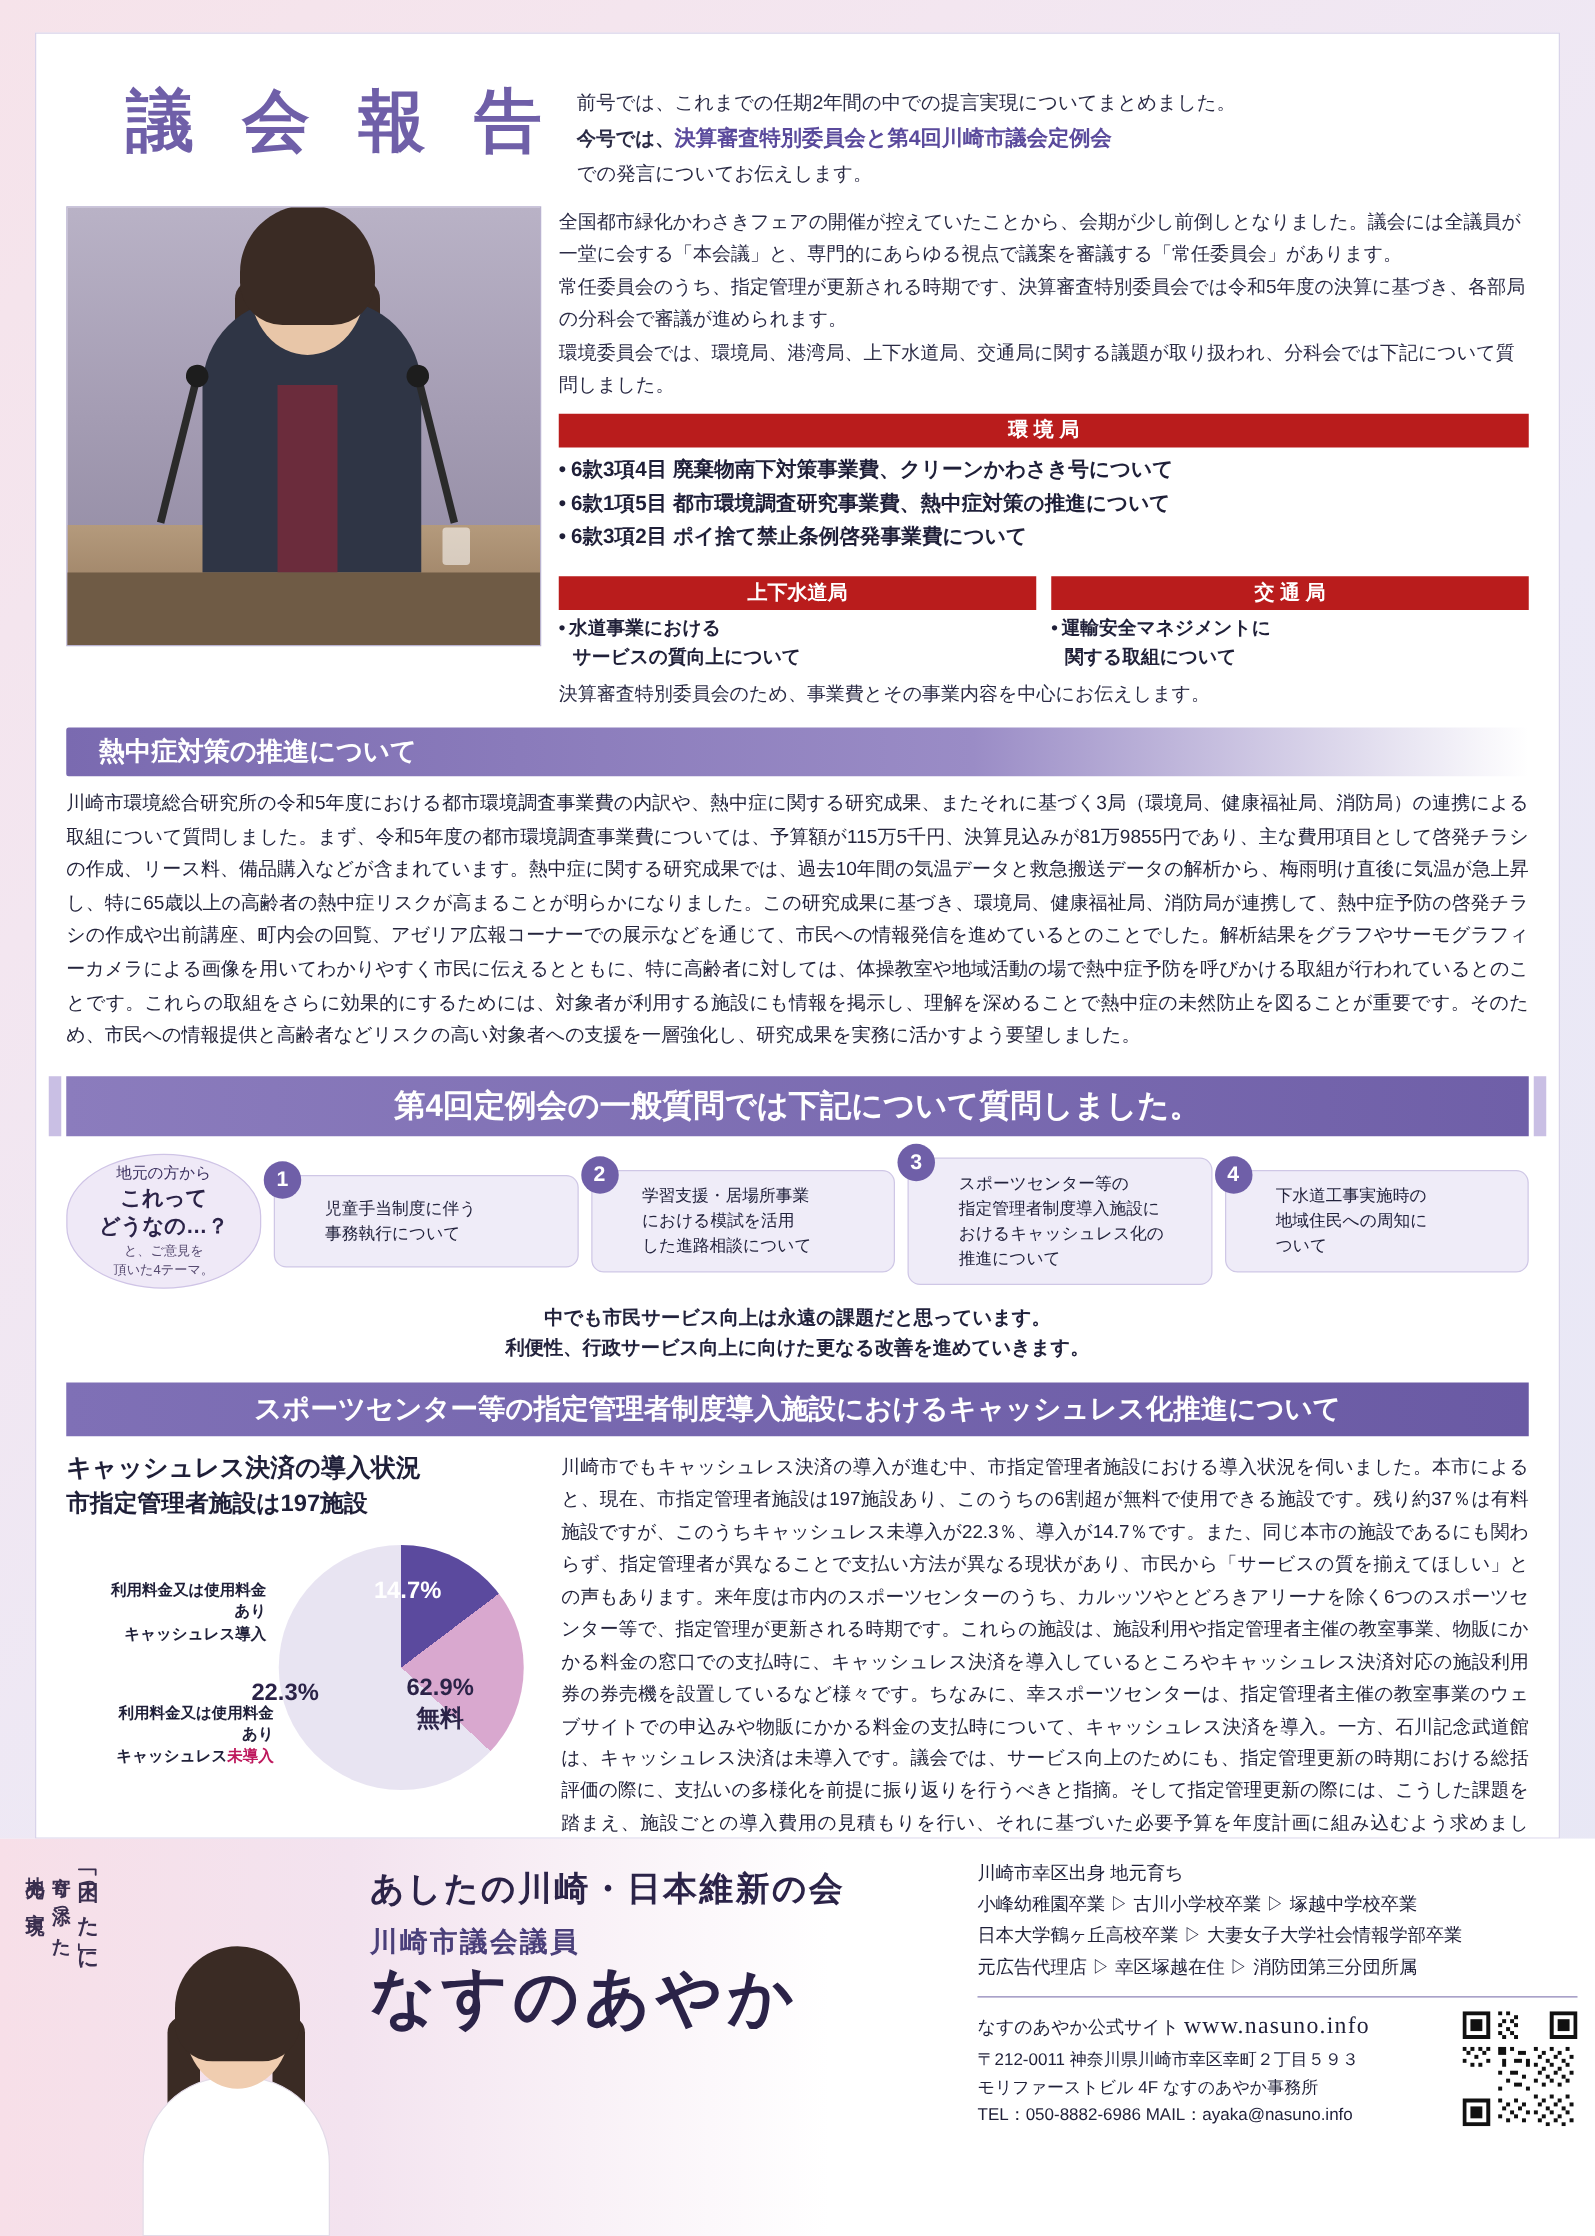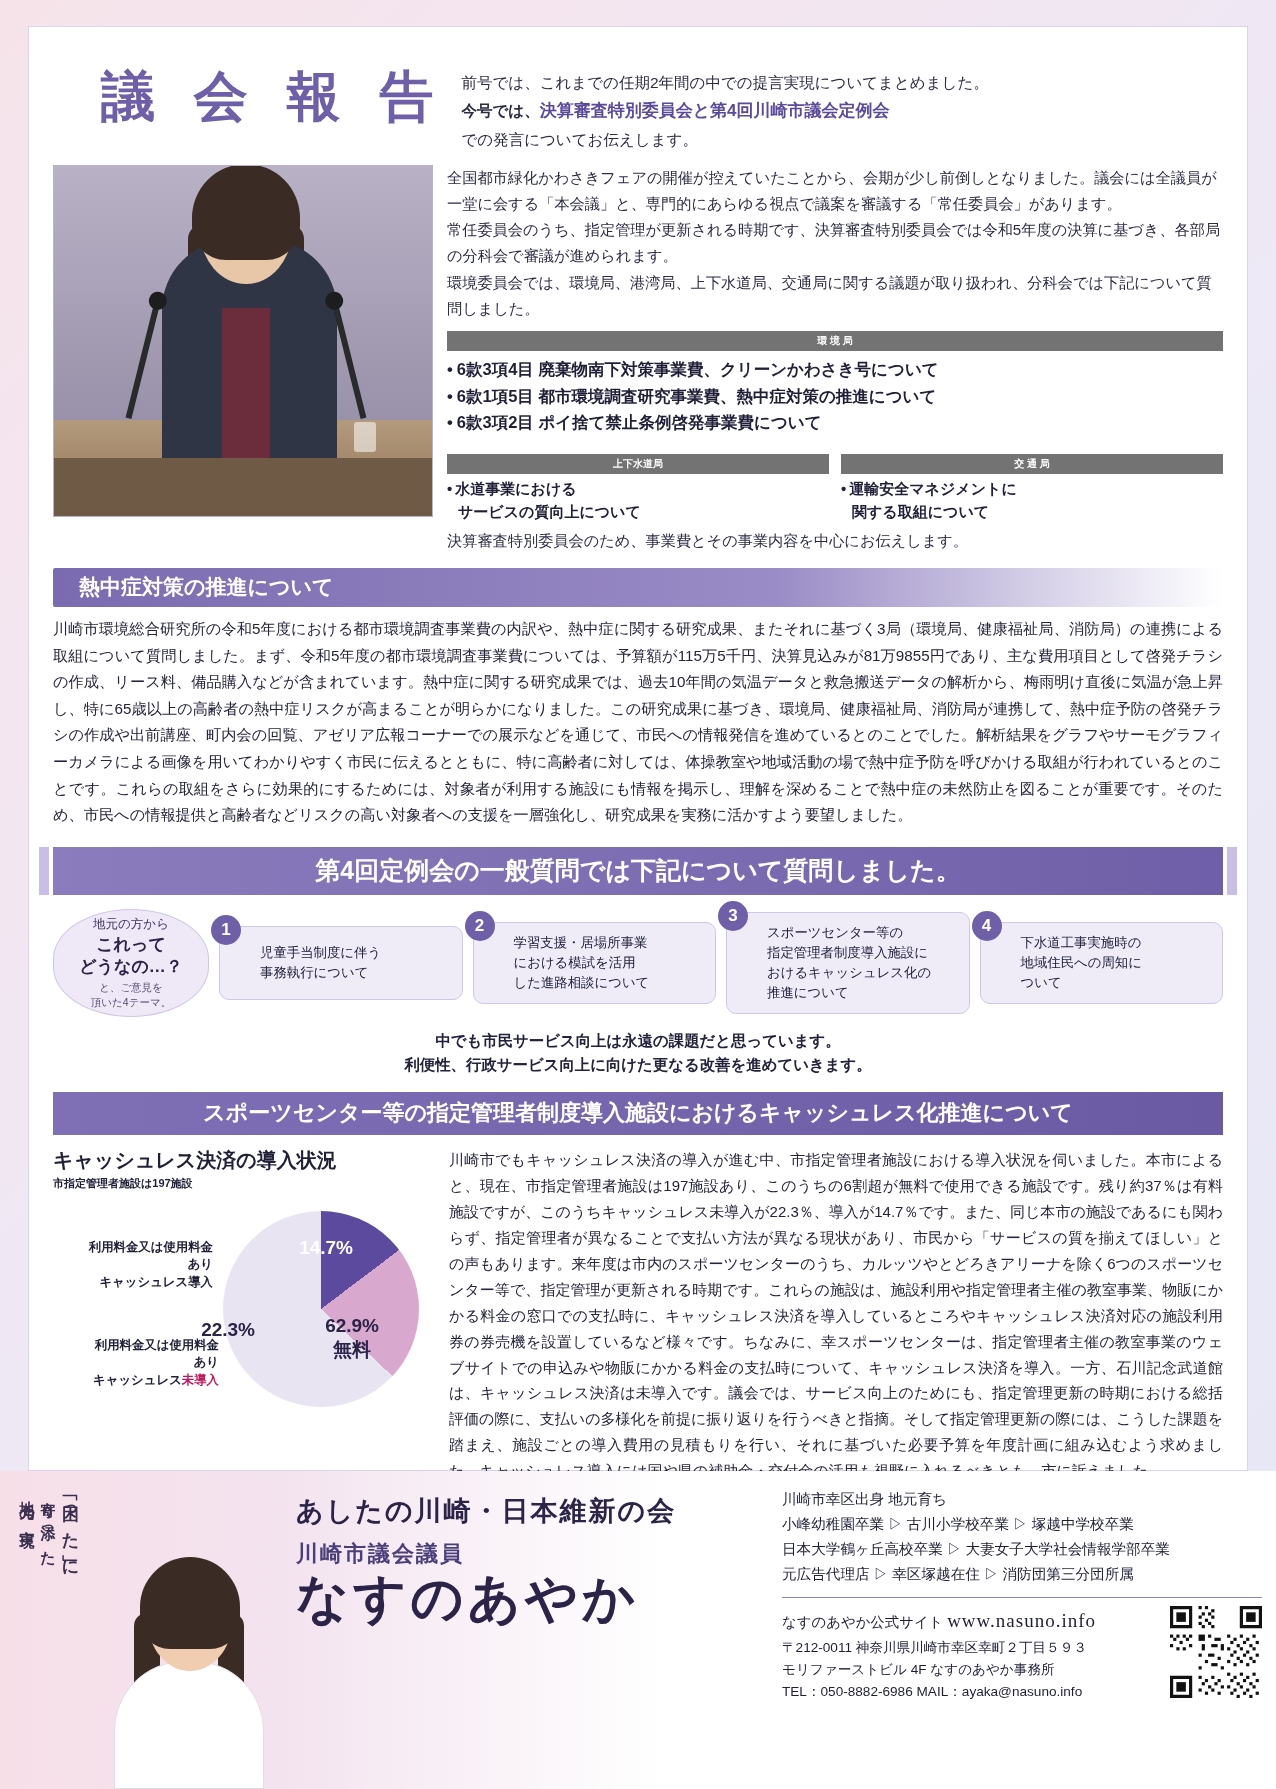--- a/index.html
+++ b/index.html
@@ -65,22 +65,22 @@
   .ph-mic1 { position:absolute; left:86px; bottom:96px; width:6px; height:120px; background:#2a2a2a; transform:rotate(14deg); }
   .ph-mic2 { position:absolute; left:292px; bottom:96px; width:6px; height:120px; background:#2a2a2a; transform:rotate(-14deg); }
   .ph-mic1::after, .ph-mic2::after { content:""; position:absolute; top:-10px; left:-6px; width:18px; height:18px; background:#1d1d1d; border-radius:50%; }
   .ph-glass { position:absolute; left:300px; bottom:64px; width:22px; height:30px; background:rgba(255,255,255,.55); border-radius:3px; }
 
   .col-right { flex:1; }
   .body-text { font-size:15.2px; line-height:1.72; color:#2b2b45; }
 
   .bar {
     margin-top:9px;
-    background:#737373; color:#fff;
-    text-align:center; font-weight:bold; font-size:10px;
+    background:#b91c1c; color:#fff;
+    text-align:center; font-weight:bold; font-size:16px;
     padding:3px 0;
   }
   .bullets { margin-top:5px; font-size:16.5px; font-weight:bold; line-height:1.62; color:#1f1f38; }
   .bullets div::before { content:"•"; margin-right:4px; }
 
   .two-col { display:flex; gap:12px; margin-top:9px; }
   .two-col > div { flex:1; }
   .small-bullets { font-size:15px; font-weight:bold; line-height:1.5; color:#1f1f38; margin-top:4px; }
   .small-bullets .b1::before { content:"•"; margin-right:3px; }
   .note { margin-top:8px; font-size:15.2px; color:#2b2b45; }
@@ -136,21 +136,21 @@
   
   .banner2 {
     margin-top:14px;
     background:linear-gradient(90deg,#7f70b6,#6a5aa4);
     color:#fff; font-weight:bold; font-size:22px;
     text-align:center; padding:6px 0 7px;
   }
   .row2 { display:flex; gap:18px; margin-top:12px; }
   .chart-col { width:378px; flex:0 0 378px; }
   .chart-title { font-size:20px; font-weight:bold; color:#1f1f38; }
-  .chart-sub { font-size:11px; font-weight:bold; color:#1f1f38; margin-top:2px; }
+  .chart-sub { font-size:19px; font-weight:bold; color:#1f1f38; margin-top:2px; }
   .chart-area { position:relative; height:248px; margin-top:6px; }
   .pie { position:absolute; right:12px; top:14px; width:196px; height:196px; border-radius:50%; }
   .pie-label { position:absolute; font-weight:bold; }
   .lbl1 { right:78px; top:40px; color:#ffffff; font-size:19px; }
   .lbl2 { right:176px; top:122px; color:#2b2348; font-size:19px; }
   .lbl3 { right:52px; top:118px; color:#2b2348; font-size:19px; text-align:center; }
   .lbl3 span { display:block; font-size:19px; }
   .leg { position:absolute; font-size:12.4px; line-height:1.4; text-align:right; color:#1f1f38; font-weight:bold; }
   .leg1 { left:0; top:42px; width:160px; }
   .leg2 { left:0; top:140px; width:166px; }
@@ -176,21 +176,21 @@
   .fp-hair { position:absolute; left:54px; bottom:140px; width:100px; height:92px; background:#3a2b24; border-radius:50px 50px 30px 30px; }
   .fp-hairL { position:absolute; left:48px; bottom:52px; width:26px; height:124px; background:#3a2b24; border-radius:14px; }
   .fp-hairR { position:absolute; left:132px; bottom:52px; width:26px; height:124px; background:#3a2b24; border-radius:14px; }
   .foot-center { flex:1; padding:22px 10px 0 14px; }
   .fc-party { font-size:27px; font-weight:bold; color:#2b2348; letter-spacing:2px; }
   .fc-role { font-size:22px; font-weight:bold; color:#4a3f7a; margin-top:10px; letter-spacing:2px; }
   .fc-name { font-size:52px; font-weight:bold; color:#2b2348; letter-spacing:4px; margin-top:2px; line-height:1.05; }
   .foot-right { width:500px; flex:0 0 500px; padding:16px 14px 0 6px; }
   .bio { font-size:14.6px; line-height:1.72; color:#1f1f38; }
   .divider { border-top:1px solid #8d84b8; margin:10px 0 8px; }
-  .site-row { display:flex; align-items:flex-start; gap:10px; }
+  .site-row { display:flex; align-items:center; gap:10px; }
   .site-info { flex:1; font-size:13.6px; line-height:1.62; color:#1f1f38; }
   .site-title { font-size:14.4px; }
   .site-url { font-family:"Liberation Serif", serif; font-size:19px; letter-spacing:1px; }
   .qr { width:92px; height:92px; flex:0 0 92px; background:#ffffff; position:relative; }
 </style>
 </head>
 <body>
 
 <div class="page">
   <div class="inner">

